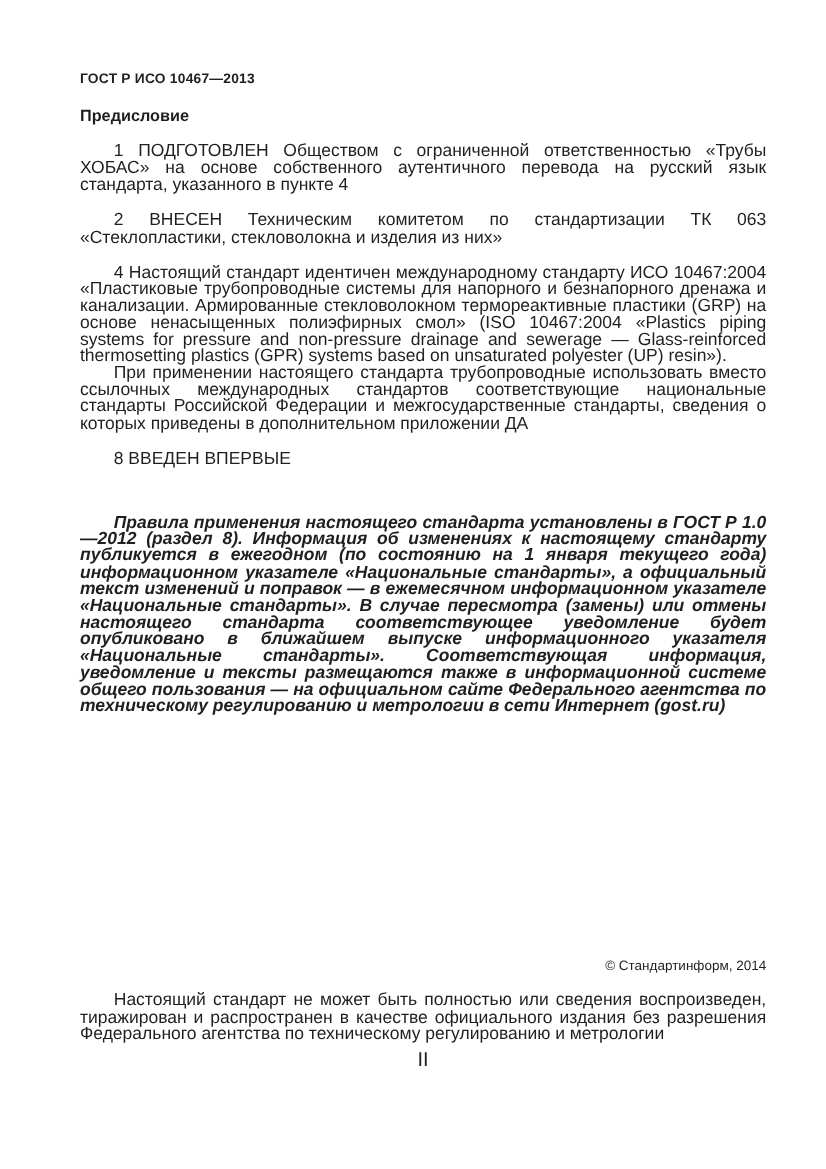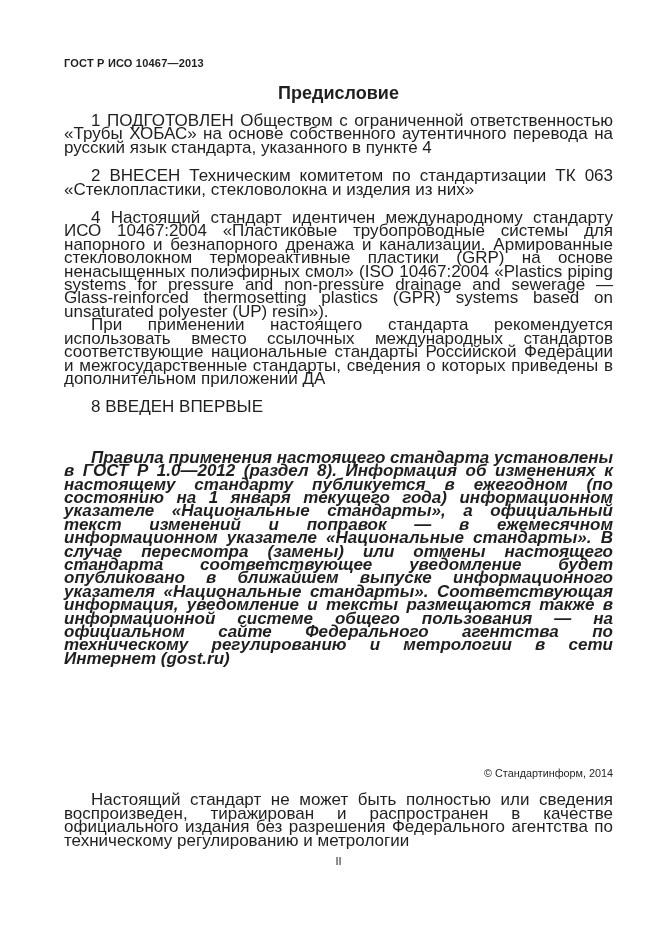--- a/index.html
+++ b/index.html
@@ -26,28 +26,27 @@
     top: 57px;
     width: 549px;
   }
   .doc-designation {
     font-weight: bold;
     font-size: 11px;
     line-height: 13px;
     letter-spacing: 0.2px;
   }
   .title {
-    font-size: 18px;
+    font-size: 13px;
     font-weight: bold;
-    text-align: center;
     margin: 15px 0 13px 0;
     line-height: 16px;
   }
   .para {
-    font-size: 17px;
+    font-size: 14px;
     line-height: 13.4px;
     text-align: justify;
     text-indent: 27px;
     margin: 0 0 15px 0;
     hyphens: manual;
     -webkit-hyphens: manual;
   }
   .para.no-gap {
     margin-bottom: 0;
     margin-top: 12px;
@@ -67,21 +66,21 @@
   .copyright {
     font-size: 10.8px;
     line-height: 13.4px;
     text-align: right;
     margin: 0 0 13px 0;
   }
   .restriction {
     margin-bottom: 0;
   }
   .page-number {
-    font-size: 11px;
+    font-size: 16px;
     line-height: 13.4px;
     margin-top: 8px;
     text-align: center;
   }
 </style>
 </head>
 <body>
 
 <div class="page">
   <div class="content">
@@ -89,21 +88,21 @@
 
     <h1 class="title">Предисловие</h1>
 
     <p class="para">1  ПОДГОТОВЛЕН Обществом с ограниченной ответственностью «Трубы ХОБАС» на основе соб­ственного аутентичного перевода на русский язык стандарта, указанного в пункте 4</p>
 
     <p class="para">2  ВНЕСЕН Техническим комитетом по стандартизации ТК 063 «Стеклопластики, стекловолокна и изделия из них»</p>
 
 
     <p class="para no-gap">4  Настоящий стандарт идентичен международному стандарту ИСО 10467:2004 «Пластиковые трубопроводные системы для напорного и безнапорного дренажа и канализации. Армированные стекловолокном термореактивные пластики (GRP) на основе ненасыщенных полиэфирных смол» (ISO 10467:2004 «Plastics piping systems for pressure and non-pressure drainage and sewerage — Glass-reinforced thermosetting plastics (GPR) systems based on unsaturated polyester (UP) resin»).</p>
 
-    <p class="para">При применении настоящего стандарта рекомендуется использовать вместо ссылочных междуна­родных стандартов соответствующие национальные стандарты Российской Федерации и межгосудар­ственные стандарты, сведения о которых приведены в дополнительном приложении ДА</p>
+    <p class="para">При применении настоящего стандарта трубопроводные использовать вместо ссылочных междуна­родных стандартов соответствующие национальные стандарты Российской Федерации и межгосудар­ственные стандарты, сведения о которых приведены в дополнительном приложении ДА</p>
 
     <p class="para">8  ВВЕДЕН ВПЕРВЫЕ</p>
 
     <p class="para italic-note">Правила применения настоящего стандарта установлены в ГОСТ Р 1.0—2012 (раздел 8). Ин­формация об изменениях к настоящему стандарту публикуется в ежегодном (по состоянию на 1 ян­варя текущего года) информационном указателе «Национальные стандарты», а официальный текст изменений и поправок — в ежемесячном информационном указателе «Национальные стан­дарты». В случае пересмотра (замены) или отмены настоящего стандарта соответствующее уведомление будет опубликовано в ближайшем выпуске информационного указателя «Националь­ные стандарты». Соответствующая информация, уведомление и тексты размещаются также в информационной системе общего пользования — на официальном сайте Федерального агент­ства по техническому регулированию и метрологии в сети Интернет (gost.ru)</p>
   </div>
 
   <div class="bottom">
     <div class="copyright">© Стандартинформ, 2014</div>
 
     <p class="para restriction">Настоящий стандарт не может быть полностью или сведения воспроизведен, тиражирован и рас­пространен в качестве официального издания без разрешения Федерального агентства по техническо­му регулированию и метрологии</p>

